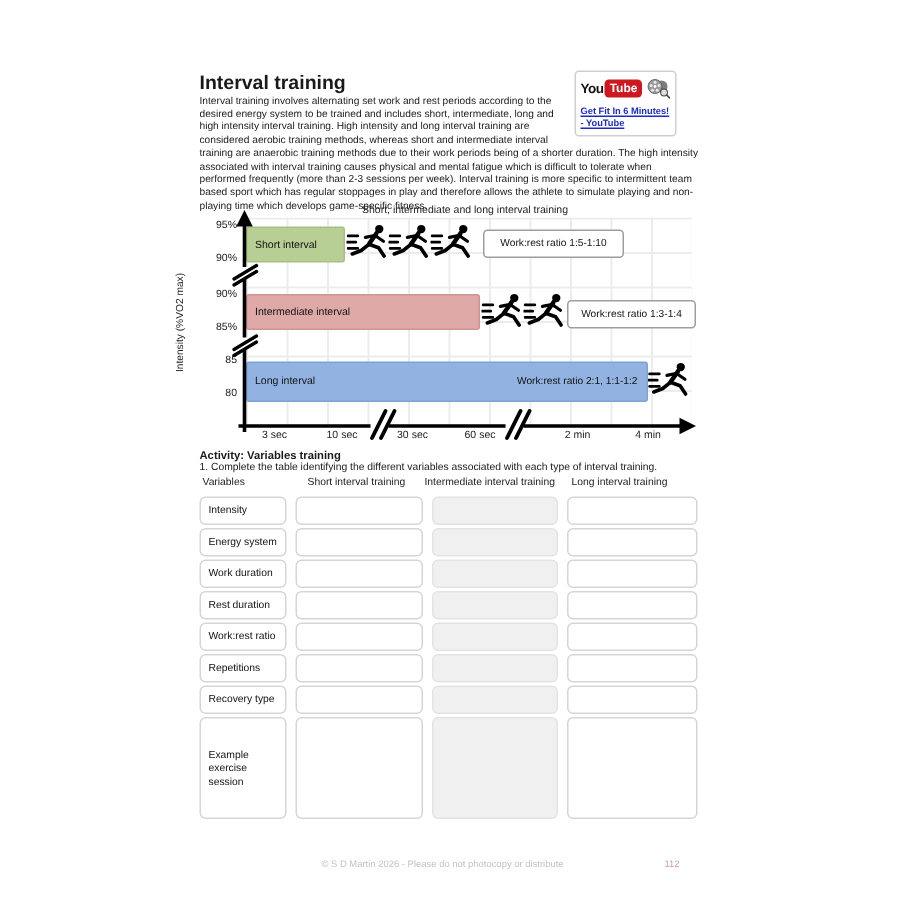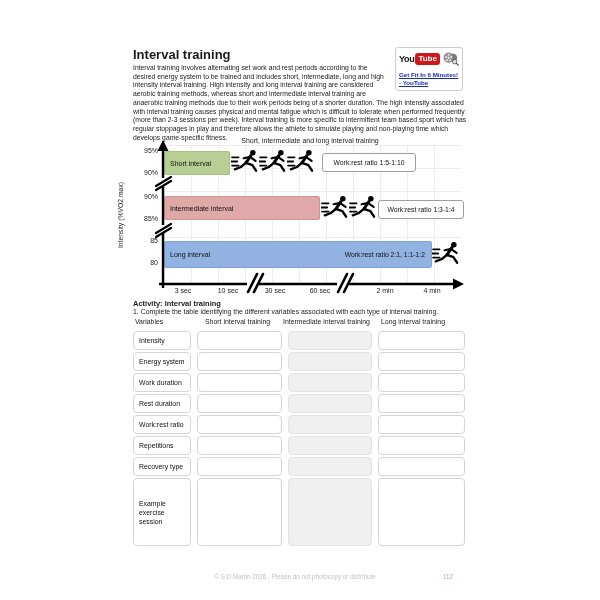--- a/index.html
+++ b/index.html
@@ -5,21 +5,21 @@
   html,body{margin:0;padding:0;background:#fff;}
   #page{position:relative;width:600px;height:600px;background:#ffffff;overflow:hidden;
         font-family:"Liberation Sans",sans-serif;color:#1a1a1a;}
 
   
   #intro{position:absolute;left:133px;top:47px;width:334px;}
   #page-heading{font-size:13px;font-weight:bold;margin:0 0 2px 0;}
   #intro-text{font-size:6.8px;line-height:8.7px;text-align:left;}
 
   
-  #yt-box{float:right;width:68px;height:44px;margin:0 4px 3px 6px;border:1px solid #cfcfcf;
+  #yt-box{float:right;width:68px;height:44px;margin:0 16px 3px 6px;border:1px solid #cfcfcf;
           border-radius:3px;background:#fff;padding:2px 3px;box-sizing:border-box;}
   #yt-logo-row{display:flex;align-items:center;gap:1px;}
   #yt-you{font-size:9px;font-weight:bold;color:#111;letter-spacing:-0.3px;}
   #yt-tube{font-size:8px;font-weight:bold;color:#fff;background:#cc181e;border-radius:3px;
            padding:1px 3px 2px 3px;line-height:9px;text-align:center;}
   #yt-reel{margin-left:2px;}
   #yt-link{display:block;font-size:6.2px;line-height:7.5px;color:#1b2bc4;text-decoration:underline;
            font-weight:bold;margin-top:3px;}
 
   
@@ -169,21 +169,21 @@
     <rect x="158" y="225" width="10" height="8" fill="#fff"></rect>
     <path d="M156,233 L171,224 M156,237 L171,228" stroke="#000" stroke-width="2.2" stroke-linecap="round"></path>
 
     <rect x="247" y="280" width="12" height="8" fill="#fff"></rect>
     <path d="M248,292 L257,274 M254,292 L263,274" stroke="#000" stroke-width="2.6" stroke-linecap="round"></path>
 
     <rect x="337" y="280" width="12" height="8" fill="#fff"></rect>
     <path d="M338,292 L347,274 M344,292 L353,274" stroke="#000" stroke-width="2.6" stroke-linecap="round"></path>
   </svg>
 
-  <div id="activity-heading">Activity: Interval training</div>
+  <div id="activity-heading">Activity: Variables training</div>
   <div id="activity-instruction">1. Complete the table identifying the different variables associated with each type of interval training.</div>
 
   <div class="th" style="left:135px">Variables</div>
   <div class="th" style="left:205px">Short interval training</div>
   <div class="th" style="left:283px">Intermediate interval training</div>
   <div class="th" style="left:381px">Long interval training</div>
 
   <div id="grid-table">
     <div class="cell label-cell">Intensity</div>
     <div class="cell"></div>

